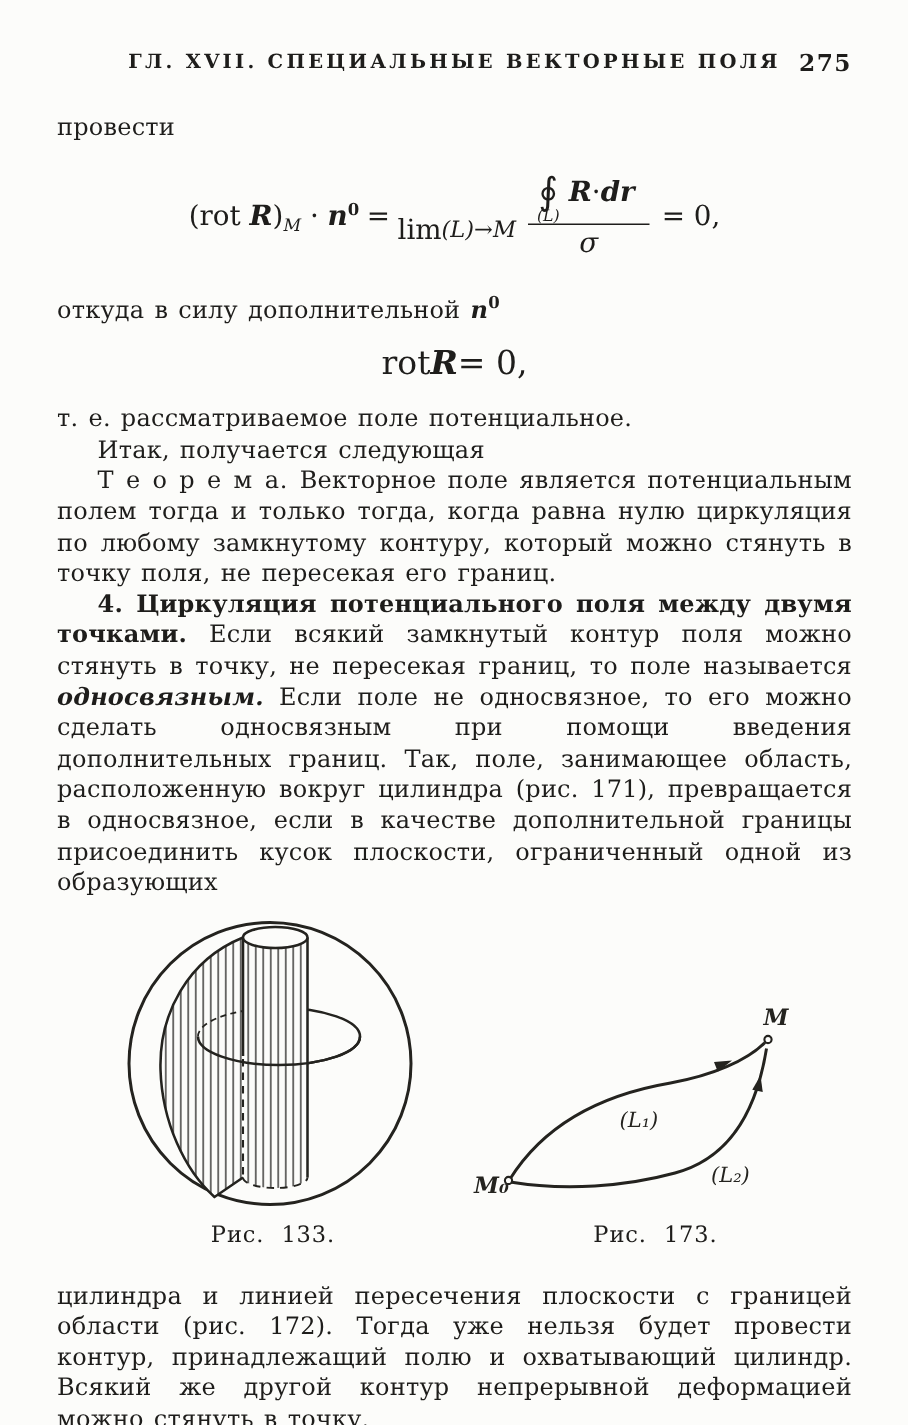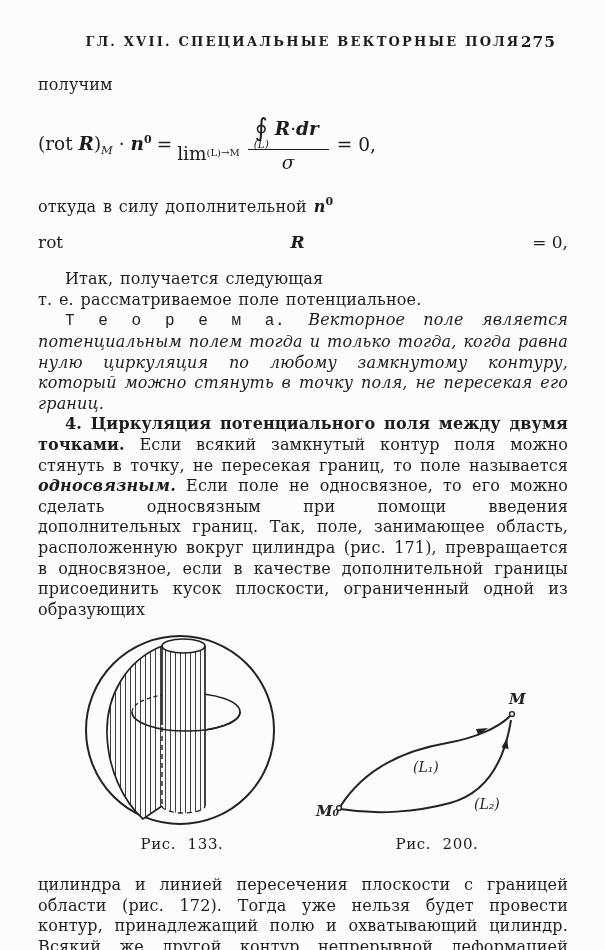--- a/index.html
+++ b/index.html
@@ -20,74 +20,74 @@
   .running-head{
     position:relative;
     text-align:center;
     font-weight:bold;
     font-size:13px;
     letter-spacing:2.2px;
     margin-bottom:26px;
     white-space:nowrap;
   }
   .page-number{
-    position:absolute; right:12px; top:-2px;
+    position:absolute; right:0; top:-2px;
     font-size:15.5px; letter-spacing:1px;
   }
   
   .para{
     margin:0;
     font-size:16px;
     line-height:20.6px;
     text-align:justify;
     word-spacing:1.5px;
     letter-spacing:0.15px;
   }
   .indent{text-indent:27px;}
-  .theorem-body{font-style:italic;}
-  .theorem-label{letter-spacing:0.5px;font-family:Liberation Mono, monospace;}
+  .theorem-body{}
+  .theorem-label{letter-spacing:0.5px;}
   .bold{font-weight:bold;}
   .it{font-style:italic;font-weight:bold;}
   .bi{font-weight:bold;font-style:italic;}
   
   .formula{
-    display:flex;justify-content:flex-start;align-items:center;
+    display:flex;justify-content:center;align-items:center;
     font-size:18.5px;
     margin:10px 0 8px 0;
     gap:5px;
     min-height:78px;
   }
   .f-sub{font-size:11.5px;vertical-align:-4px;font-style:italic;}
   .f-sup{font-size:11px;vertical-align:7px;font-weight:bold;}
   .lim{
     display:inline-flex;flex-direction:row;align-items:center;
     transform:translateY(9px);
     line-height:1.05;
   }
-  .lim-bot{font-size:10px;}
+  .lim-bot{font-size:15px;font-style:italic;}
   .frac{
     display:inline-flex;flex-direction:column;align-items:center;
     margin:0 3px;
   }
   .num{
     display:flex;align-items:flex-start;
     border-bottom:1.6px solid #1e1d1b;
     padding:0 10px 0 6px;
   }
   .oint-wrap{
     display:inline-flex;flex-direction:column;align-items:center;
     line-height:1;
   }
   .oint{font-family:"DejaVu Sans",sans-serif;font-size:25px;line-height:1;}
   .oint-sub{font-size:10.5px;font-style:italic;margin-top:-1px;}
   .num-expr{margin:3px 0 0 6px;line-height:1.2;}
   .den{font-style:italic;padding-top:1px;line-height:1.25;}
   .formula2{
-    display:flex;justify-content:space-between;align-items:center;
-    font-size:17px;
+    display:flex;justify-content:center;align-items:center;
+    font-size:22px;
     margin:12px 0 14px 0;
     min-height:26px;
   }
   
   .figures{
     display:flex;justify-content:space-between;align-items:flex-end;
     padding:8px 6px 0 28px;
     margin-bottom:22px;
   }
   .figure{display:flex;flex-direction:column;align-items:center;}
@@ -103,21 +103,21 @@
 </head>
 <body>
 
 <div class="page">
 
   <div class="running-head">
     <span>ГЛ. XVII. СПЕЦИАЛЬНЫЕ ВЕКТОРНЫЕ ПОЛЯ</span>
     <span class="page-number">275</span>
   </div>
 
-  <p class="para">получим</p>
+  <p class="para">провести</p>
 
   <div class="formula">
     <span><span>(rot </span><span class="bi">R</span><span>)</span><span class="f-sub">M</span><span> · </span><span class="bi">n</span><span class="f-sup">0</span></span>
     <span>=</span>
     <span class="lim">
       <span class="lim-top">lim</span>
       <span class="lim-bot">(L)→M</span>
     </span>
     <span class="frac">
       <span class="num">
@@ -133,22 +133,22 @@
   </div>
 
   <p class="para"><span>откуда в силу дополнительной </span><span class="bi">n</span><span class="f-sup">0</span></p>
 
   <div class="formula2">
     <span>rot </span>
       <span class="bi">R</span>
       <span> = 0,</span>
   </div>
 
+  <p class="para">т. е. рассматриваемое поле потенциальное.</p>
   <p class="para indent">Итак, получается следующая</p>
-  <p class="para">т. е. рассматриваемое поле потенциальное.</p>
 
   <p class="para indent"><span class="theorem-label">Т е о р е м а. </span><span class="theorem-body">Векторное поле является потенциальным полем тогда и только тогда, когда равна нулю циркуляция по любому замкнутому контуру, который можно стянуть в точку поля, не пересекая его границ.</span></p>
 
   <p class="para indent"><span class="bold">4. Циркуляция потенциального поля между двумя точками.</span><span> Если всякий замкнутый контур поля можно стянуть в точку, не пересекая границ, то поле называется </span><span class="it">односвязным.</span><span> Если поле не односвязное, то его можно сделать односвязным при помощи введения дополнительных границ. Так, поле, занимающее область, расположенную вокруг цилиндра (рис. 171), превращается в односвязное, если в качестве дополнительной границы присоединить кусок плоскости, ограниченный одной из образующих</span></p>
 
   <div class="figures">
 
     <div class="figure">
       <svg width="232" height="202" viewBox="0 0 218 202">
         <defs>
@@ -194,20 +194,20 @@
         <polygon points="195,80 196.5,91 189.5,89.5" fill="#24231f"></polygon>
 
         <circle cx="27" cy="150" r="2.4" fill="#fcfcfa" stroke="#24231f" stroke-width="1.4"></circle>
         <circle cx="200" cy="56" r="2.4" fill="#fcfcfa" stroke="#24231f" stroke-width="1.4"></circle>
 
         <text x="4" y="158" font-size="15" font-style="italic" font-weight="bold" fill="#24231f">M₀</text>
         <text x="197" y="46" font-size="15" font-style="italic" font-weight="bold" fill="#24231f">M</text>
         <text x="101" y="114" font-size="14" font-style="italic" fill="#24231f">(L₁)</text>
         <text x="162" y="151" font-size="14" font-style="italic" fill="#24231f">(L₂)</text>
       </svg>
-      <div class="fig-caption">Рис. 200.</div>
+      <div class="fig-caption">Рис. 173.</div>
     </div>
 
   </div>
 
   <p class="para closing">цилиндра и линией пересечения плоскости с границей области (рис. 172). Тогда уже нельзя будет провести контур, принадлежащий полю и охватывающий цилиндр. Всякий же другой контур непрерывной деформацией можно стянуть в точку.</p>
 
 </div>
 
 </body></html>

